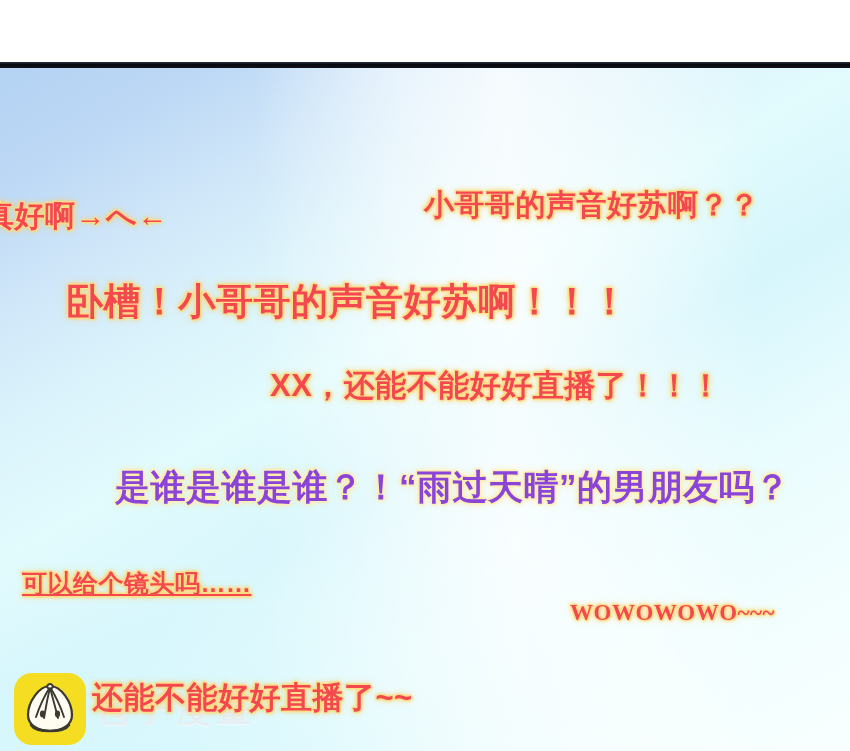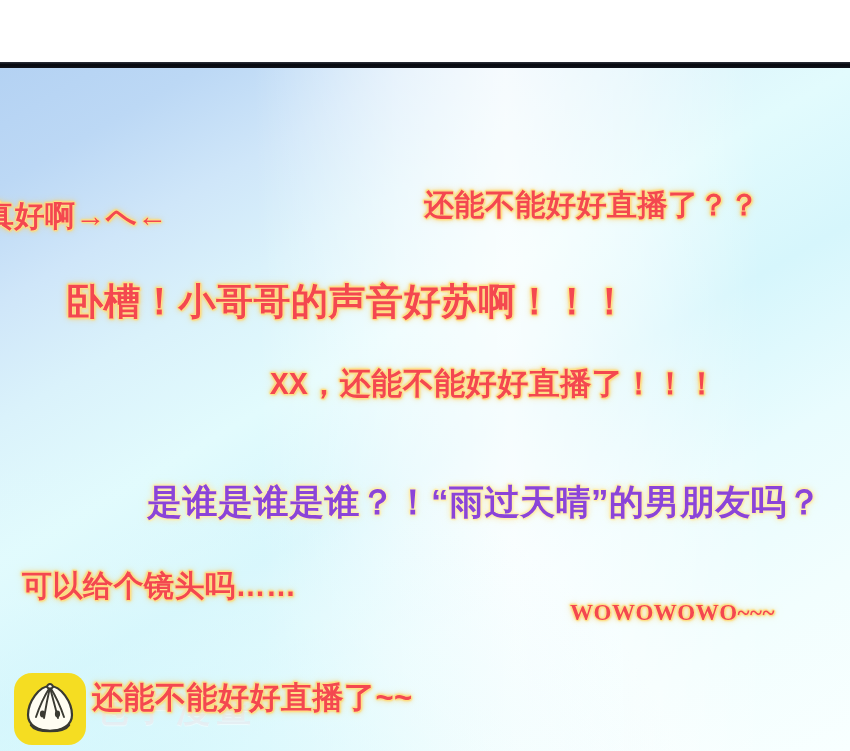--- a/index.html
+++ b/index.html
@@ -125,23 +125,23 @@
        1px 1px 2px #ffe9a0,
       -1px -1px 2px #ffe9a0,
        0 0 6px rgba(255,233,160,0.95),
        0 0 10px rgba(255,238,180,0.6);
   }
 
   
   .d0 { left: -16px;  top: 133px; font-size: 30px; }
   .d1 { left: 424px;  top: 122px; font-size: 30px; }
   .d2 { left: 66px;   top: 215px; font-size: 37px; font-family: Liberation Serif, serif; }
-  .d3 { left: 270px;  top: 302px; font-size: 31px; font-family: Liberation Mono, monospace; }
-  .d4 { left: 115px;  top: 416px; font-size: 35px; margin-left: 32px; }
-  .d5 { left: 22px;   top: 503px; font-size: 30px; }
+  .d3 { left: 270px;  top: 302px; font-size: 31px; }
+  .d4 { left: 115px;  top: 401px; font-size: 35px; }
+  .d5 { left: 22px;   top: 503px; font-size: 25px; text-decoration: underline; }
   .d6 { left: 570px;  top: 533px; font-size: 23px; font-family: Liberation Serif, serif; }
   .d7 { left: 92px;   top: 614px; font-size: 31px; }
 
   
   .watermark {
     position: absolute;
     left: 14px;
     bottom: 6px;
     display: flex;
     align-items: center;
@@ -190,21 +190,21 @@
 <body>
 
 <div id="page">
 
   <div class="top-gutter"></div>
   <div class="divider-line"></div>
 
   <div class="panel">
 
     <div class="danmaku c-red    d0">真好啊→へ←</div>
-    <div class="danmaku c-red    d1">还能不能好好直播了？？</div>
+    <div class="danmaku c-red    d1">小哥哥的声音好苏啊？？</div>
     <div class="danmaku c-red    d2">卧槽！小哥哥的声音好苏啊！！！</div>
     <div class="danmaku c-red    d3">XX，还能不能好好直播了！！！</div>
     <div class="danmaku c-purple d4">是谁是谁是谁？！“雨过天晴”的男朋友吗？</div>
     <div class="danmaku c-red    d5">可以给个镜头吗……</div>
     <div class="danmaku c-red    d6">WOWOWOWO~~~</div>
     <div class="danmaku c-red    d7">还能不能好好直播了~~</div>
 
     <div class="watermark">
 
       <div class="wm-logo">

